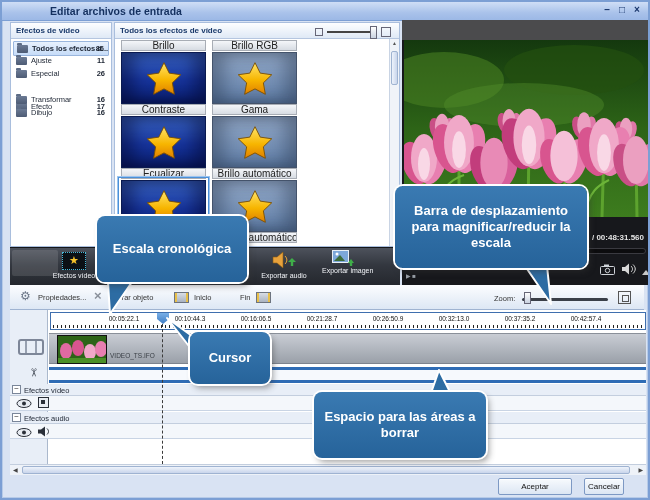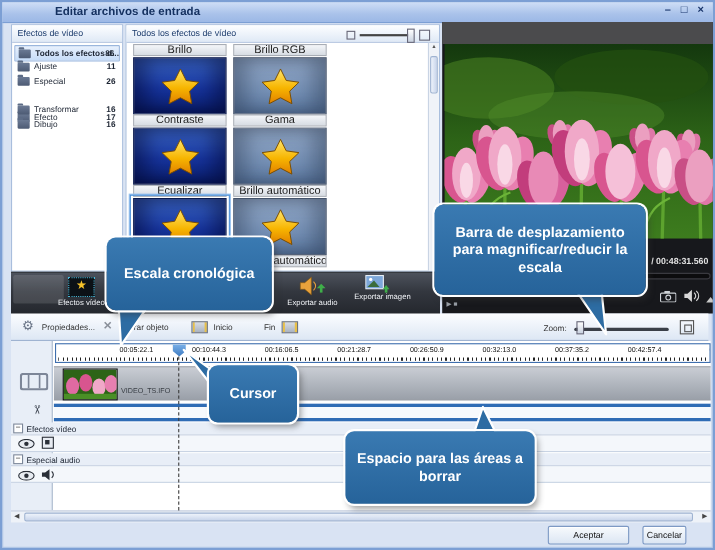--- a/index.html
+++ b/index.html
@@ -4,21 +4,21 @@
 <style>
   html,body{margin:0;padding:0;background:#6b8cbb;font-family:"Liberation Sans",sans-serif;}
   #win{position:relative;width:650px;height:500px;background:#d9e3f3;border:2px solid #7c9fd4;box-sizing:border-box;overflow:hidden;box-shadow:inset 0 0 0 1px #b7cbe8;}
   .abs{position:absolute;}
   
   #titlebar{left:0;top:0;width:100%;height:18px;background:linear-gradient(180deg,#cfdef6,#a9c2ea 60%,#9cb8e6);border-bottom:1px solid #7c9fd4;}
   #title{left:8px;top:3px;font-size:10.5px;font-weight:bold;color:#14305f;padding-left:40px;}
   .wbtn{top:2px;font-size:10px;font-weight:bold;color:#18356b;width:14px;text-align:center;cursor:default;}
   
   .panel{background:#fff;border:1px solid #a9bedd;box-sizing:border-box;}
-  .phead{position:absolute;left:0;top:0;right:0;height:16px;background:linear-gradient(180deg,#fdfeff,#dfe9f6);border-bottom:1px solid #b5c6e0;font-size:8px;font-weight:normal;color:#1a3a6b;line-height:16px;padding-left:5px;box-sizing:border-box;}
+  .phead{position:absolute;left:0;top:0;right:0;height:16px;background:linear-gradient(180deg,#fdfeff,#dfe9f6);border-bottom:1px solid #b5c6e0;font-size:8px;font-weight:bold;color:#1a3a6b;line-height:16px;padding-left:5px;box-sizing:border-box;}
   
   .trow{position:absolute;left:2px;right:2px;height:13px;}
   .trow.sel{background:linear-gradient(180deg,#e8f1fd,#c6dcf8);border:1px solid #9ab6dd;border-radius:1px;}
   .trow.sel .tlabel{font-weight:bold;}
   .folder{position:absolute;left:3px;top:3px;width:11px;height:8px;background:linear-gradient(180deg,#6b7a94,#4d5b74);border-radius:1px;}
   .folder:before{content:"";position:absolute;left:0;top:-2px;width:5px;height:2px;background:#5d6c86;border-radius:1px 1px 0 0;}
   .tlabel{position:absolute;left:18px;top:2px;font-size:7.5px;color:#1c2432;white-space:nowrap;}
   .tcount{position:absolute;right:4px;top:2px;font-size:7.5px;font-weight:bold;color:#1c2432;}
   
   .plate{position:absolute;width:85px;height:11px;background:linear-gradient(180deg,#f4f6f9,#d7dce3);border:1px solid #a8adb5;box-sizing:border-box;font-size:10px;color:#222;text-align:center;line-height:9px;overflow:hidden;white-space:nowrap;}
@@ -370,21 +370,21 @@
     <svg class="abs" style="left:6px;top:3px;" width="16" height="9" viewBox="0 0 16 9">
       <ellipse cx="8" cy="4.5" rx="7" ry="4" fill="#e8ecf2" stroke="#2a2f38"></ellipse>
         <circle cx="8" cy="4.5" r="2" fill="#2a2f38"></circle>
     </svg>
     <div class="abs" style="left:28px;top:1px;width:11px;height:11px;border:1px solid #2a2f38;background:#e8ecf2;box-sizing:border-box;">
         <div style="margin:2px;width:4px;height:4px;background:#2a2f38;"></div>
       </div>
   </div>
   <div class="sechead" style="top:410px;">
     <div class="collbox">−</div>
-    <div class="seclbl">Especial audio</div>
+    <div class="seclbl">Efectos audio</div>
   </div>
   <div class="secrow" style="top:422px;">
     <svg class="abs" style="left:6px;top:4px;" width="16" height="9" viewBox="0 0 16 9">
       <ellipse cx="8" cy="4.5" rx="7" ry="4" fill="#e8ecf2" stroke="#2a2f38"></ellipse>
         <circle cx="8" cy="4.5" r="2" fill="#2a2f38"></circle>
     </svg>
     <svg class="abs" style="left:28px;top:2px;" width="13" height="11" viewBox="0 0 13 11">
       <polygon points="0,3.5 3,3.5 7,0.5 7,10.5 3,7.5 0,7.5" fill="#2a2f38"></polygon>
         <path d="M9,2.5 C11,4.5 11,6.5 9,8.5" stroke="#2a2f38" fill="none"></path>
     </svg>

